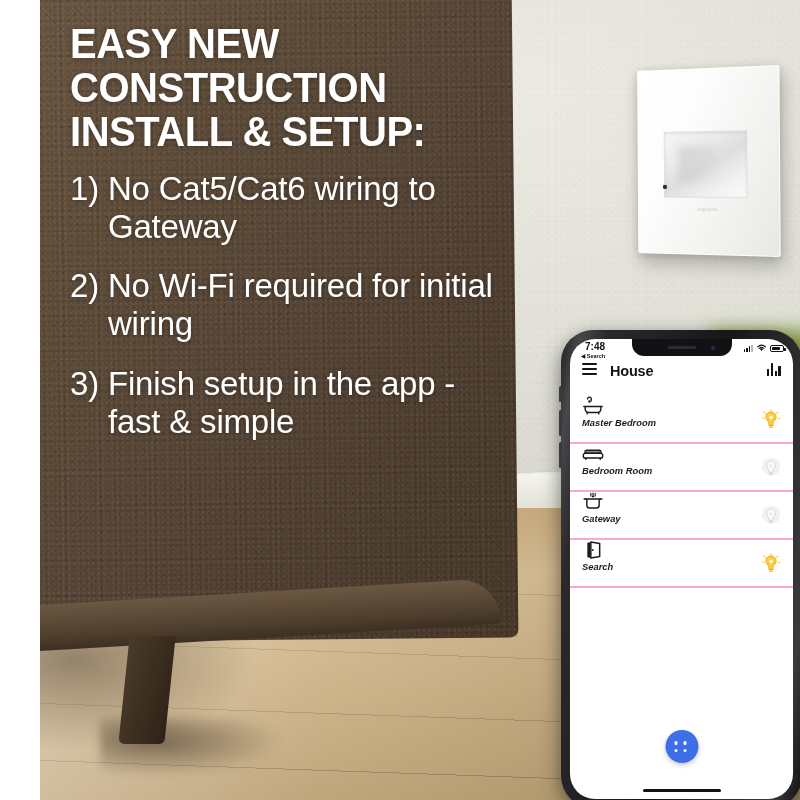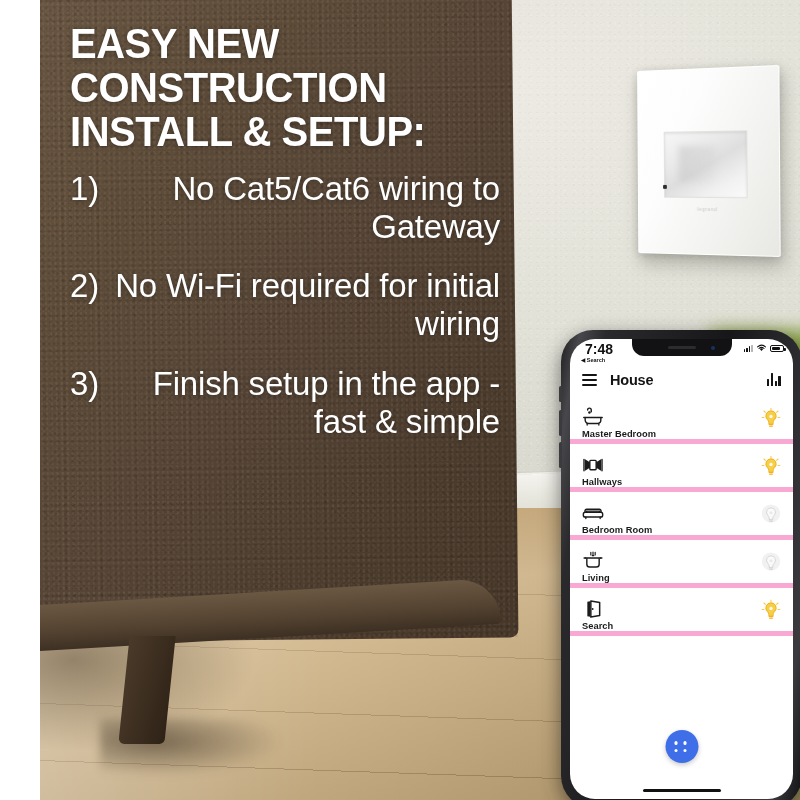--- a/index.html
+++ b/index.html
@@ -149,21 +149,21 @@
   .bullets { margin-top: 12px; }
   .bullet {
     display: flex;
     font-size: 33px;
     line-height: 1.15;
     font-weight: 400;
     margin-bottom: 22px;
     letter-spacing: -0.2px;
   }
   .bullet .num { flex: 0 0 auto; margin-right: 9px; }
-  .bullet .btext { flex: 1 1 auto; text-align: right; }
+  .bullet .btext { flex: 1 1 auto; }
 
   
   .plate-shadow {
     position: absolute; left: 596px; top: 76px; width: 148px; height: 190px;
     background: rgba(80,78,68,.30); filter: blur(9px);
     transform: perspective(620px) rotateY(-13deg) rotate(-0.4deg);
     border-radius: 3px;
   }
   .plate {
     position: absolute; left: 594px; top: 68px; width: 146px; height: 187px;
@@ -239,63 +239,64 @@
   }
 
   
   .statusbar {
     position: relative; height: 24px; padding: 3px 9px 0 11px;
     display: flex; align-items: flex-start; justify-content: space-between;
     font-size: 9.5px; font-weight: 700; color: #111;
     z-index: 6;
   }
   .sb-left { display: flex; flex-direction: column; line-height: 1; }
-  .sb-time { font-size: 14px; font-weight: 700; margin-left: 4px; }
+  .sb-time { font-size: 10px; font-weight: 700; margin-left: 4px; }
   .sb-back { font-size: 5.5px; font-weight: 700; margin-top: 2px; color: #111; }
   .sb-right { display: flex; align-items: center; gap: 3px; margin-top: 2px; }
   .ico-signal { display: inline-flex; align-items: flex-end; gap: 1px; height: 7px; }
   .ico-signal i { display: block; width: 1.6px; background: #111; border-radius: .5px; }
   .ico-signal i:nth-child(1){height:2.5px;}
   .ico-signal i:nth-child(2){height:4px;}
   .ico-signal i:nth-child(3){height:5.5px;}
   .ico-signal i:nth-child(4){height:7px; background:#b8b8b8;}
   .ico-batt {
     width: 14px; height: 7px; border: 1px solid #111; border-radius: 2px;
     position: relative; padding: 1px;
   }
   .ico-batt::after {
     content:""; position:absolute; right:-2.5px; top: 2px;
     width: 1.5px; height: 3px; background:#111; border-radius: 0 1px 1px 0;
   }
   .ico-batt i { display:block; height: 100%; width: 82%; background:#111; border-radius:1px; }
 
   
   .appbar {
-    display: flex; align-items: center; height: 33px;
+    display: flex; height: 33px;
     padding: 0 12px; background: #fff;
   }
   .hamburger { width: 15px; display: flex; flex-direction: column; gap: 3px; cursor: pointer; }
   .hamburger span { display: block; height: 2px; background: #141414; border-radius: 1px; }
   .app-title {
     flex: 1 1 auto; margin-left: 13px;
     font-size: 14.5px; font-weight: 700; color: #141414; letter-spacing: -0.2px;
   }
   .eq-icon { display: flex; align-items: flex-end; gap: 1.3px; height: 13px; cursor: pointer; }
   .eq-icon i { display:block; width: 2.6px; background:#141414; border-radius:.5px; }
   .eq-icon i:nth-child(1){height:7px;}
   .eq-icon i:nth-child(2){height:13px;}
   .eq-icon i:nth-child(3){height:5px;}
   .eq-icon i:nth-child(4){height:10px;}
 
   .room-list { background:#fff; }
   .room-row {
     position: relative;
-    display: flex; align-items: flex-end;
+    display: flex; align-items: flex-start;
     height: 48px; padding: 0 12px;
-    border-bottom: 5px solid #f9a8d4;
+    border-bottom: 2px solid #f9a8d4;
+    font-style: italic;
   }
   .room-left { display: flex; flex-direction: column; justify-content: center; gap: 2px; }
   .room-icon { width: 22px; height: 20px; display:block; }
   .room-label {
     font-size: 9.3px; font-weight: 700; color: #1b1b1b; letter-spacing: .05px;
   }
   .room-bulb { position: absolute; right: 12px; top: 50%; transform: translateY(-50%); width: 20px; height: 22px; }
 
   .fab {
     position: absolute; left: 50%; transform: translateX(-50%);
@@ -434,39 +435,20 @@
         <svg class="room-bulb" viewBox="0 0 24 26">
           <g stroke="#f5c227" stroke-width="1.3" stroke-linecap="round" opacity=".85">
             <path d="M12 1.2v2.2M3.6 4.6l1.6 1.6M20.4 4.6l-1.6 1.6M1.4 12.4h2.2M20.4 12.4h2.2"></path>
           </g>
           <path d="M12 4.4a6.1 6.1 0 0 1 4.4 10.4c-1.2 1.3-1.7 2.2-1.8 3.4l-.2 2.2h-4.8l-.2-2.2c-.1-1.2-.6-2.1-1.8-3.4A6.1 6.1 0 0 1 12 4.4z" fill="#f7ce49" stroke="#f0b31c" stroke-width="1.2"></path>
           <path d="M9.7 20.9h4.6M10.3 22.8h3.4" stroke="#f0b31c" stroke-width="1.3" stroke-linecap="round"></path>
           <circle cx="12" cy="11.3" r="2.1" fill="#fff" opacity=".85"></circle>
         </svg>
       </div>
 
-      <div class="room-row">
-        <div class="room-left">
-          <svg class="room-icon" viewBox="0 0 26 24">
-            <rect x="9.2" y="6.4" width="7.6" height="11.2" rx="1" fill="none" stroke="#1b1b1b" stroke-width="1.7"></rect>
-            <path d="M9.2 8.6 L3.4 5.2 v13.6 L9.2 15.4 Z" fill="#1b1b1b"></path>
-            <path d="M16.8 8.6 L22.6 5.2 v13.6 L16.8 15.4 Z" fill="#1b1b1b"></path>
-            <path d="M2.2 5.2v13.6M23.8 5.2v13.6" stroke="#1b1b1b" stroke-width="1.7" stroke-linecap="round"></path>
-          </svg>
-          <span class="room-label">Hallways</span>
-        </div>
-        <svg class="room-bulb" viewBox="0 0 24 26">
-          <g stroke="#f5c227" stroke-width="1.3" stroke-linecap="round" opacity=".85">
-            <path d="M12 1.2v2.2M3.6 4.6l1.6 1.6M20.4 4.6l-1.6 1.6M1.4 12.4h2.2M20.4 12.4h2.2"></path>
-          </g>
-          <path d="M12 4.4a6.1 6.1 0 0 1 4.4 10.4c-1.2 1.3-1.7 2.2-1.8 3.4l-.2 2.2h-4.8l-.2-2.2c-.1-1.2-.6-2.1-1.8-3.4A6.1 6.1 0 0 1 12 4.4z" fill="#f7ce49" stroke="#f0b31c" stroke-width="1.2"></path>
-          <path d="M9.7 20.9h4.6M10.3 22.8h3.4" stroke="#f0b31c" stroke-width="1.3" stroke-linecap="round"></path>
-          <circle cx="12" cy="11.3" r="2.1" fill="#fff" opacity=".85"></circle>
-        </svg>
-      </div>
 
       <div class="room-row">
         <div class="room-left">
           <svg class="room-icon" viewBox="0 0 26 24">
             <path d="M3.4 11.6V9.4a1.9 1.9 0 0 1 1.9-1.9h15.4a1.9 1.9 0 0 1 1.9 1.9v2.2" fill="none" stroke="#1b1b1b" stroke-width="1.7"></path>
             <rect x="1.4" y="11.2" width="23.2" height="5.6" rx="2.2" fill="none" stroke="#1b1b1b" stroke-width="1.7"></rect>
             <path d="M5 11.4v-1.6h16v1.6" fill="none" stroke="#1b1b1b" stroke-width="1.4"></path>
             <path d="M4.4 16.9v1.7M21.6 16.9v1.7" stroke="#1b1b1b" stroke-width="1.6" stroke-linecap="round"></path>
           </svg>
           <span class="room-label">Bedroom Room</span>
@@ -483,21 +465,21 @@
         <div class="room-left">
           <svg class="room-icon" viewBox="0 0 26 24">
             <g stroke="#1b1b1b" stroke-width="1.4" stroke-linecap="round">
               <path d="M10.4 1.6v3.2M13 1.2v3.6M15.6 1.6v3.2"></path>
             </g>
             <path d="M4 8.4h18" stroke="#1b1b1b" stroke-width="1.9" stroke-linecap="round"></path>
             <path d="M2.4 8.4h1.6M22 8.4h1.6" stroke="#1b1b1b" stroke-width="1.9" stroke-linecap="round"></path>
             <path d="M5.6 8.6v7.2a3.4 3.4 0 0 0 3.4 3.4h8a3.4 3.4 0 0 0 3.4-3.4V8.6" fill="none" stroke="#1b1b1b" stroke-width="1.7"></path>
             <path d="M12.1 5.4h1.8" stroke="#1b1b1b" stroke-width="1.5" stroke-linecap="round"></path>
           </svg>
-          <span class="room-label">Living</span>
+          <span class="room-label">Gateway</span>
         </div>
         <svg class="room-bulb" viewBox="0 0 24 26">
           <circle cx="12" cy="12.5" r="11" fill="#f1f1f1"></circle>
           <path d="M12 5.6a5.3 5.3 0 0 1 3.8 9c-1 1.1-1.5 1.9-1.6 3l-.1 1.9h-4.2l-.1-1.9c-.1-1.1-.6-1.9-1.6-3A5.3 5.3 0 0 1 12 5.6z" fill="#fafafa" stroke="#d4d4d4" stroke-width="1.1"></path>
           <path d="M10 20.2h4M10.5 21.8h3" stroke="#d4d4d4" stroke-width="1.2" stroke-linecap="round"></path>
           <circle cx="12" cy="11.6" r="1.8" fill="#e8e8e8"></circle>
         </svg>
       </div>
 
       <div class="room-row">

